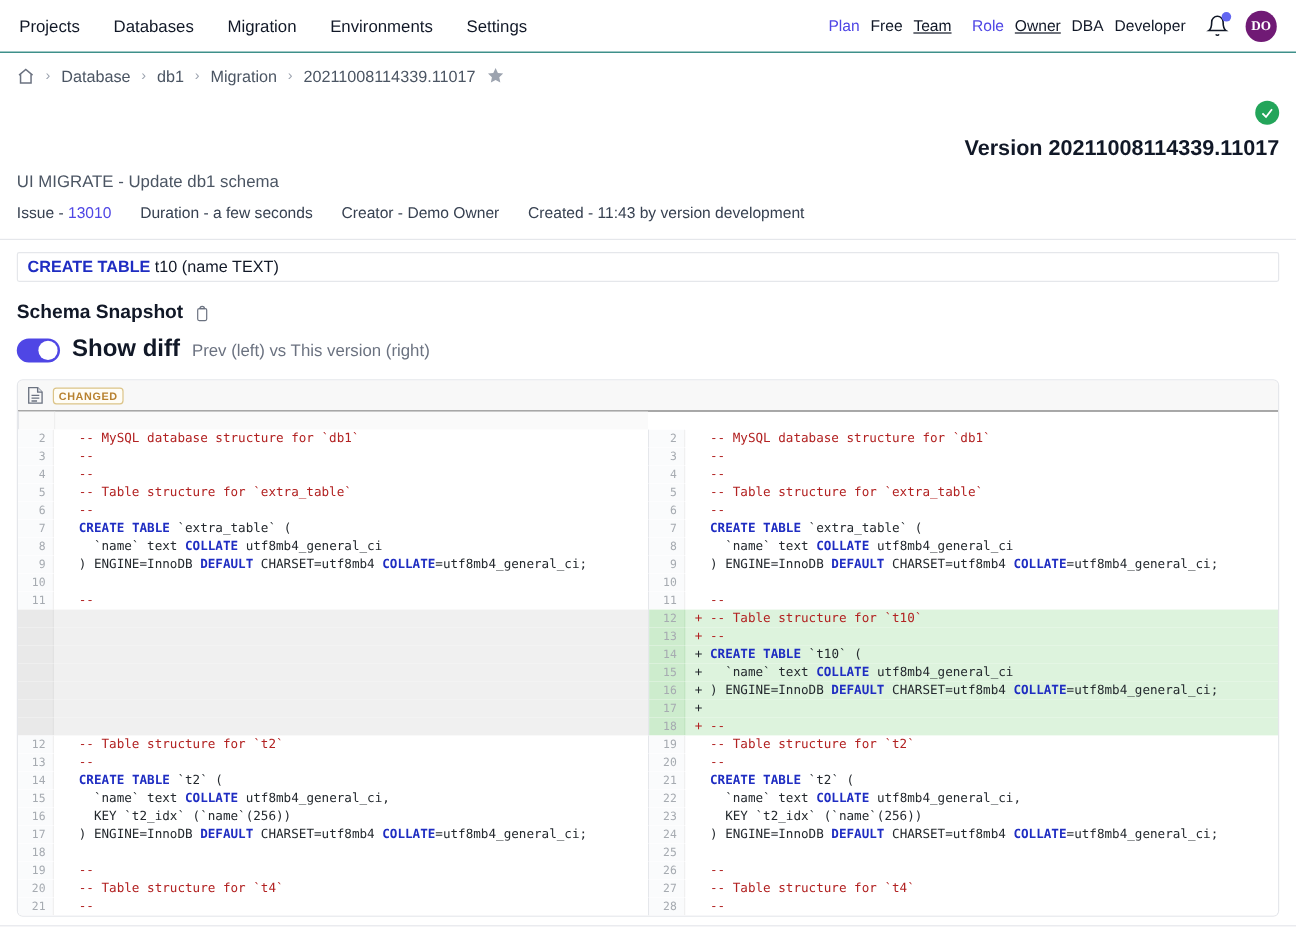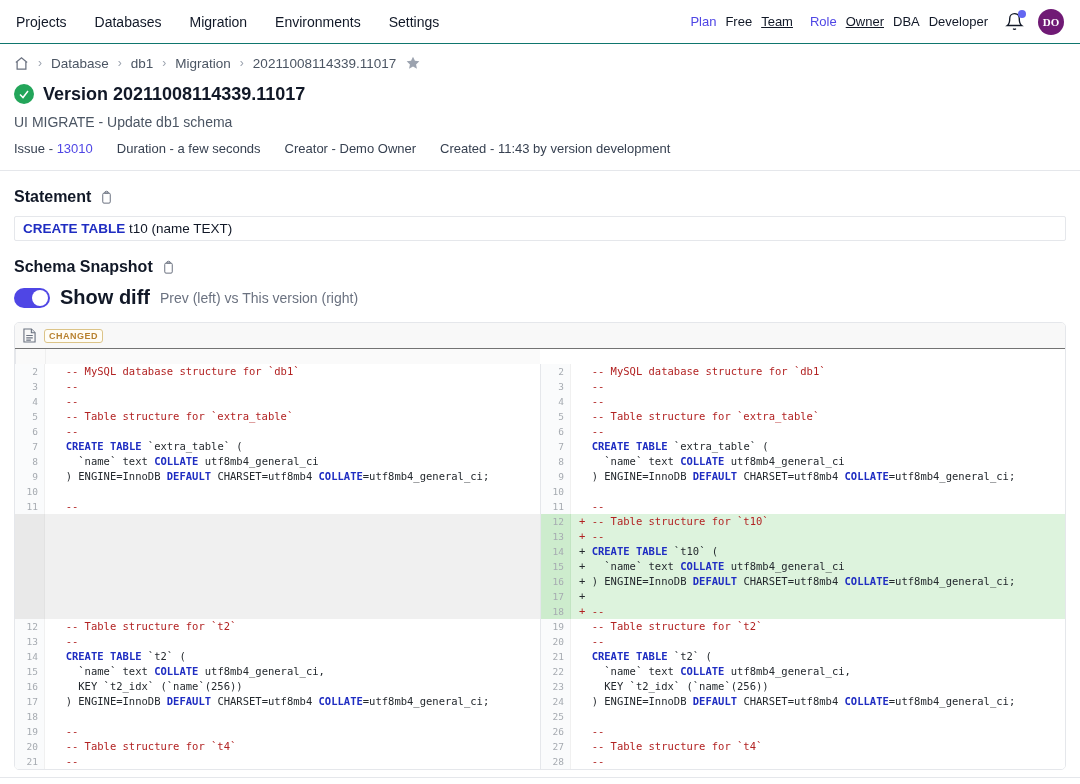--- a/index.html
+++ b/index.html
@@ -23,21 +23,21 @@
 
   main { padding:0 14px; }
 
   
   .crumbs { margin-top:11px; display:flex; align-items:center; gap:9px; font-size:13.5px; color:#4b5563; }
   .crumbs .sep { color:#9ca3af; font-size:12px; }
   .crumbs svg { display:block; }
   .crumb { cursor:pointer; }
 
   
-  .title-row { margin-top:13px; display:flex; align-items:flex-start; gap:9px; }
+  .title-row { margin-top:13px; display:flex; align-items:flex-end; gap:9px;flex-direction:column; }
   .check { width:20px; height:20px; border-radius:50%; background:#23a55a; display:flex; align-items:center; justify-content:center; }
   .check svg { width:12px; height:12px; stroke:#fff; stroke-width:3; fill:none; }
   .page-title { font-size:18px; font-weight:bold; color:#111827; }
   .subtitle { margin-top:9px; font-size:14px; color:#4b5563; }
   .meta { margin-top:11px; display:flex; gap:24px; font-size:13px; color:#374151; }
   .meta .lnk { color:#4f46e5; }
 
   .divider { border:none; border-top:1px solid #e5e7eb; margin:14px -14px 0; }
 
   
@@ -153,29 +153,20 @@
       <span>Issue -</span>
       <span class="lnk">13010</span>
     </span>
     <span>Duration - a few seconds</span>
     <span>Creator - Demo Owner</span>
     <span>Created - 11:43 by version development</span>
   </div>
 
   <hr class="divider">
 
-  <div class="sec-head">
-    <h2>Statement</h2>
-    <span class="copy-btn">
-      <svg viewBox="0 0 24 24">
-          <rect x="6" y="5" width="12" height="16" rx="2"></rect>
-          <path d="M9 5a3 3 0 0 1 6 0z"></path>
-        </svg>
-    </span>
-  </div>
 
   <div class="stmt-box"><span class="kw">CREATE</span> <span class="kw">TABLE</span> t10 (name TEXT)</div>
 
   <div class="sec-head">
     <h2>Schema Snapshot</h2>
     <span class="copy-btn">
       <svg viewBox="0 0 24 24">
           <rect x="6" y="5" width="12" height="16" rx="2"></rect>
           <path d="M9 5a3 3 0 0 1 6 0z"></path>
         </svg>

